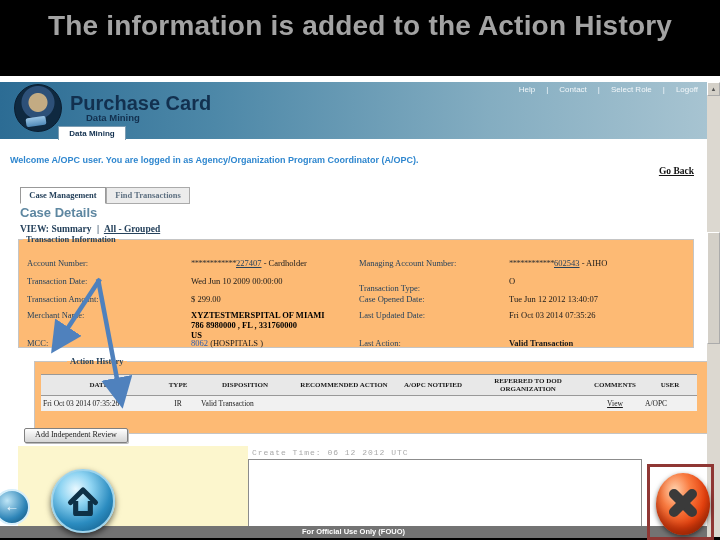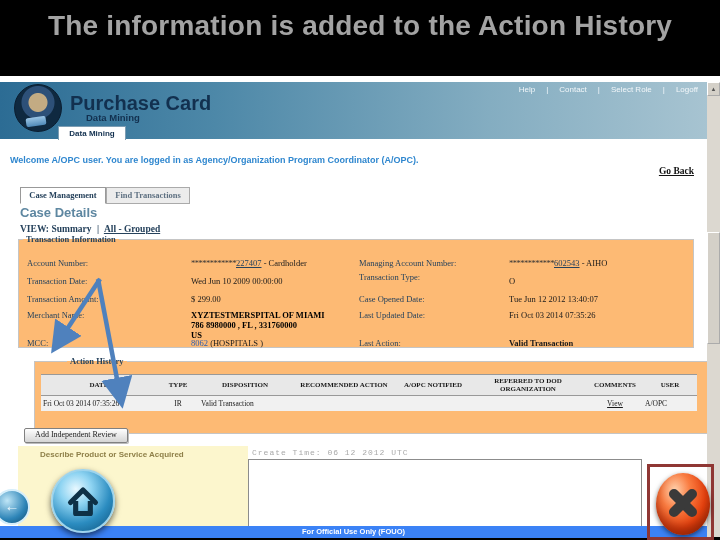--- a/index.html
+++ b/index.html
@@ -62,21 +62,21 @@
   .add-btn{position:absolute;left:24px;top:352px;width:102px;height:13px;
            background:linear-gradient(#fefefe,#d5d5d5);border:1px solid #808080;border-radius:2px;
            font-family:"Liberation Serif",serif;font-size:8px;color:#222;text-align:center;
            line-height:12px;box-shadow:1px 1px 0 #bbb;cursor:pointer;}
   .yellow{position:absolute;left:18px;top:370px;width:230px;height:86px;background:#fcf6cd;}
   .describe{position:absolute;left:40px;top:374px;width:200px;font-size:8px;font-weight:bold;color:#8f8049;}
   .create-time{position:absolute;left:252px;top:372px;font-family:"Liberation Mono",monospace;
                font-size:8px;color:#a9a9a9;letter-spacing:1px;}
   .desc-box{position:absolute;left:248px;top:383px;width:392px;height:66px;background:#fff;
             border:1px solid #8c8c8c;}
-  .fouo{position:absolute;left:0;top:450px;width:707px;height:12px;background:#3b82f6;color:#fff;
+  .fouo{position:absolute;left:0;top:450px;width:707px;height:12px;background:#737373;color:#fff;
         font-size:7.5px;font-weight:bold;text-align:center;line-height:12px;}
   
   .sb-track{position:absolute;left:707px;top:6px;width:13px;height:455px;background:#dcd8d0;}
   .sb-up{position:absolute;left:0;top:0;width:13px;height:14px;background:#d4d0c8;
          border:1px outset #fff;box-sizing:border-box;font-size:6px;color:#555;
          text-align:center;line-height:12px;cursor:pointer;}
   .sb-thumb{position:absolute;left:0;top:150px;width:13px;height:112px;background:#d4d0c8;
             border:1px outset #fff;box-sizing:border-box;cursor:pointer;}
   
   .arrows{position:absolute;left:0;top:0;width:720px;height:540px;pointer-events:none;z-index:4;}
@@ -128,21 +128,21 @@
 
     <fieldset class="fs fs-ti">
       <legend>Transaction Information</legend>
       <div class="fld" style="left:8px;top:14px;"><span class="lbl">Account Number:</span></div>
       <div class="fld" style="left:172px;top:14px;"><span class="mask">************</span><span class="lnk">227407</span><span class="val"> - Cardholder</span></div>
       <div class="fld" style="left:340px;top:14px;"><span class="lbl">Managing Account Number:</span></div>
       <div class="fld" style="left:490px;top:14px;"><span class="mask">************</span><span class="lnk">602543</span><span class="val"> - AIHO</span></div>
 
       <div class="fld" style="left:8px;top:32px;"><span class="lbl">Transaction Date:</span></div>
       <div class="fld" style="left:172px;top:32px;"><span class="val">Wed Jun 10 2009 00:00:00</span></div>
-      <div class="fld" style="left:340px;top:28px;"><span class="lbl">Transaction Type:</span></div>
+      <div class="fld" style="left:340px;top:39px;"><span class="lbl">Transaction Type:</span></div>
       <div class="fld" style="left:490px;top:32px;"><span class="val">O</span></div>
 
       <div class="fld" style="left:8px;top:50px;"><span class="lbl">Transaction Amount:</span></div>
       <div class="fld" style="left:172px;top:50px;"><span class="val">$ 299.00</span></div>
       <div class="fld" style="left:340px;top:50px;"><span class="lbl">Case Opened Date:</span></div>
       <div class="fld" style="left:490px;top:50px;"><span class="val">Tue Jun 12 2012 13:40:07</span></div>
 
       <div class="fld" style="left:8px;top:66px;"><span class="lbl">Merchant Name:</span></div>
       <div class="fld merch" style="left:172px;top:66px;">
         <div>XYZTESTMERSPITAL OF MIAMI</div>
@@ -194,21 +194,20 @@
             <td class="td-c view-link">View</td>
             <td>A/OPC</td>
           </tr>
         </tbody>
       </table>
     </fieldset>
 
     <div class="add-btn">Add Independent Review</div>
 
     <div class="yellow"></div>
-    <div class="describe">Describe Product or Service Acquired</div>
     <div class="create-time">Create Time:  06 12 2012 UTC</div>
     <div class="desc-box"></div>
 
     <div class="fouo">For Official Use Only (FOUO)</div>
 
     <div class="sb-track">
       <div class="sb-up">▲</div>
       <div class="sb-thumb"></div>
     </div>
   </div>

